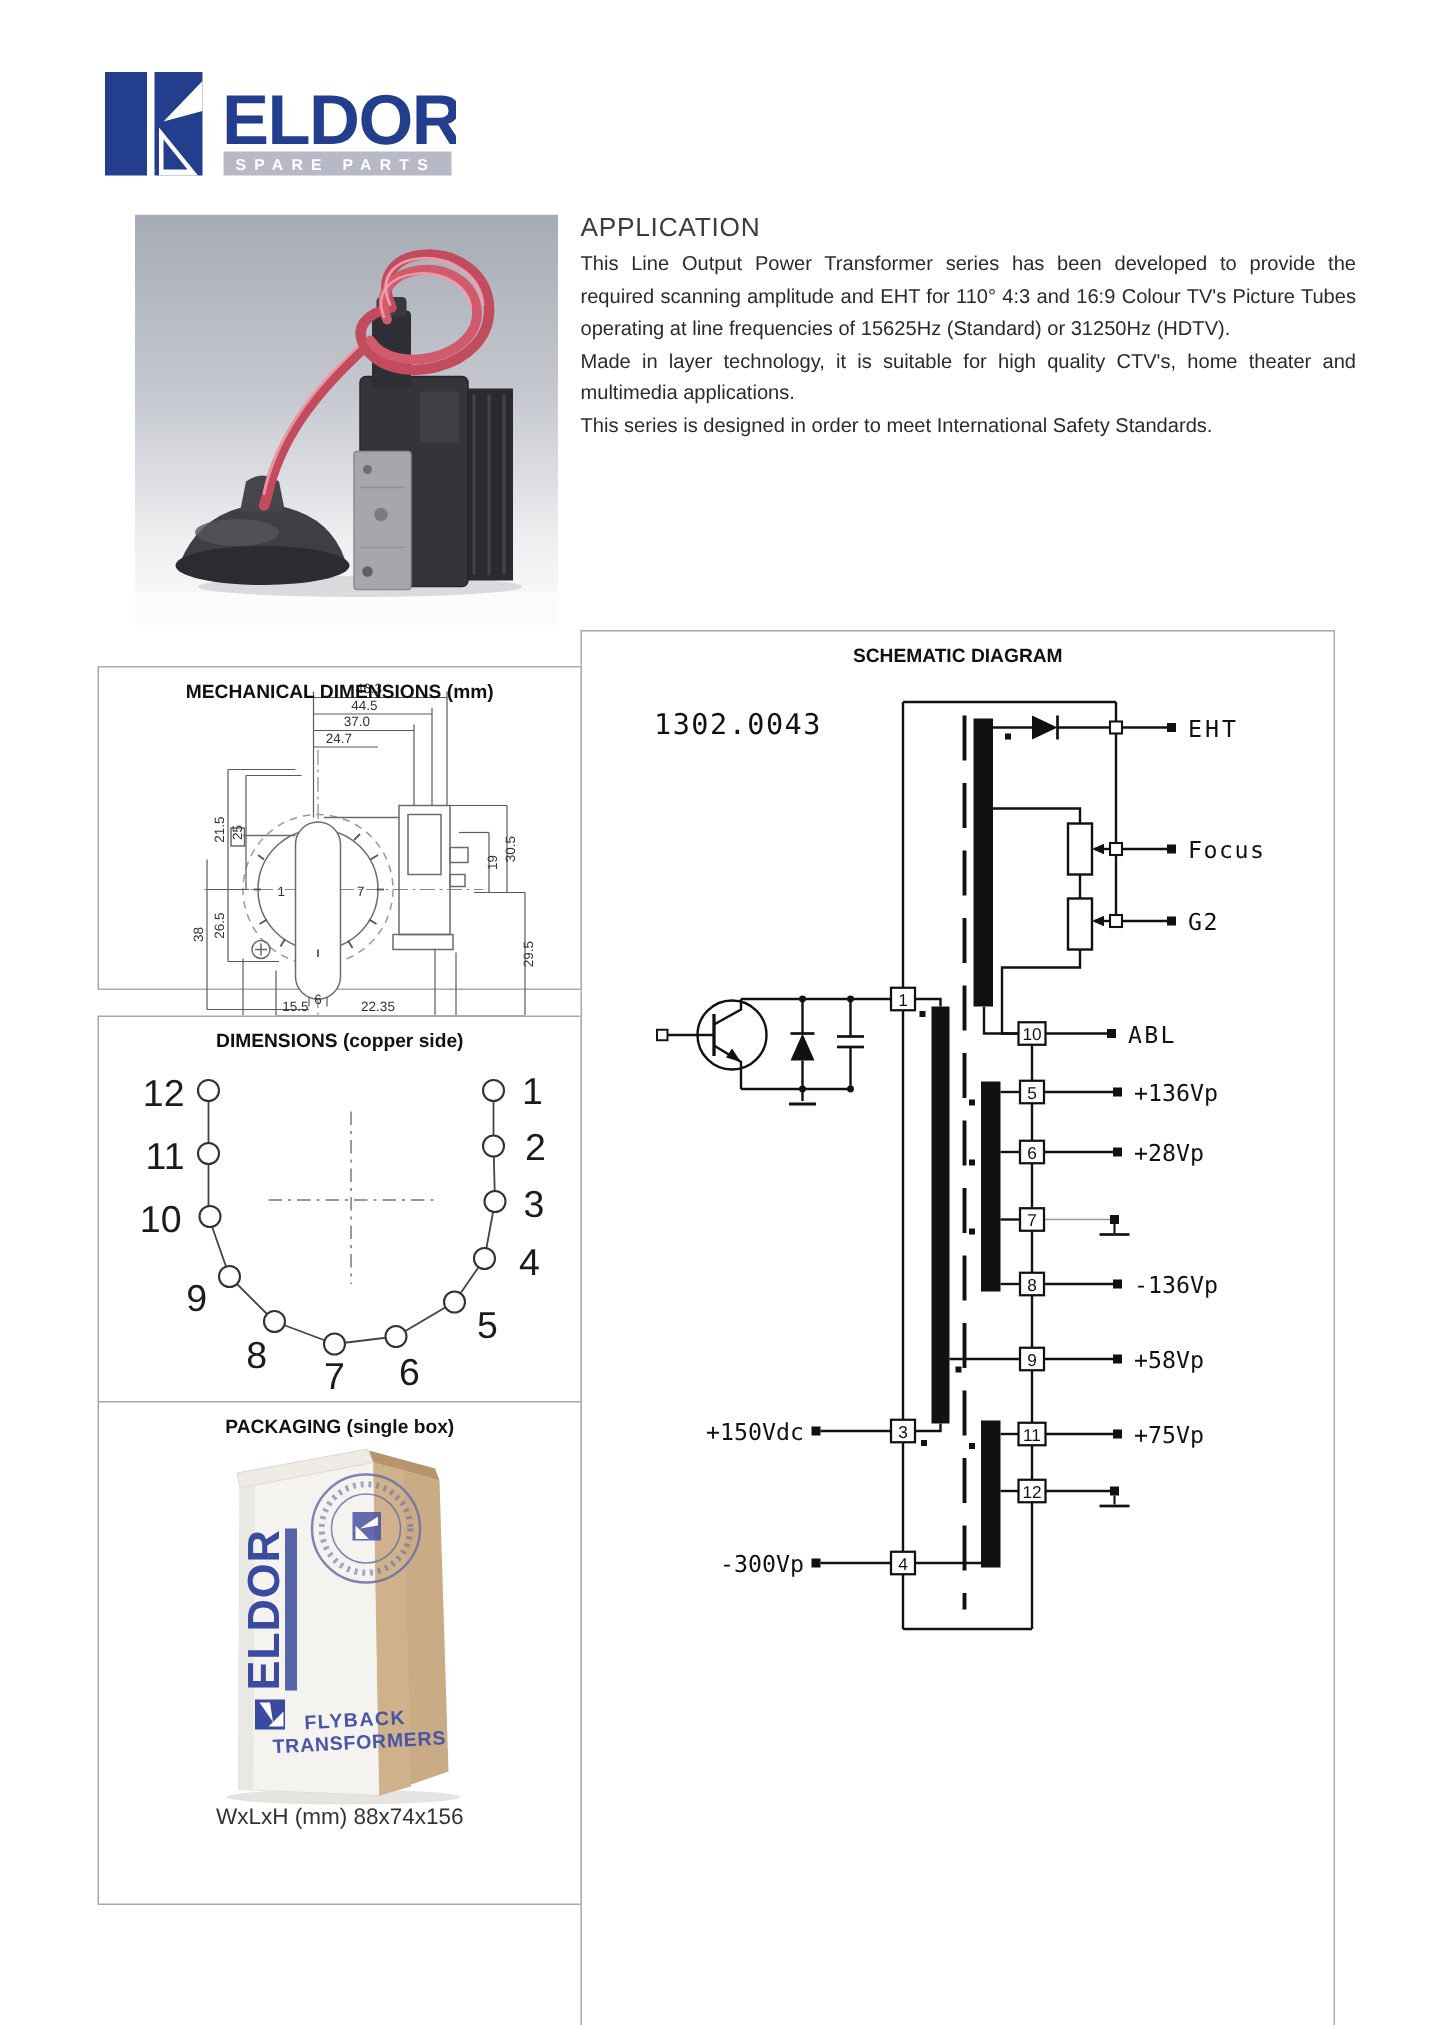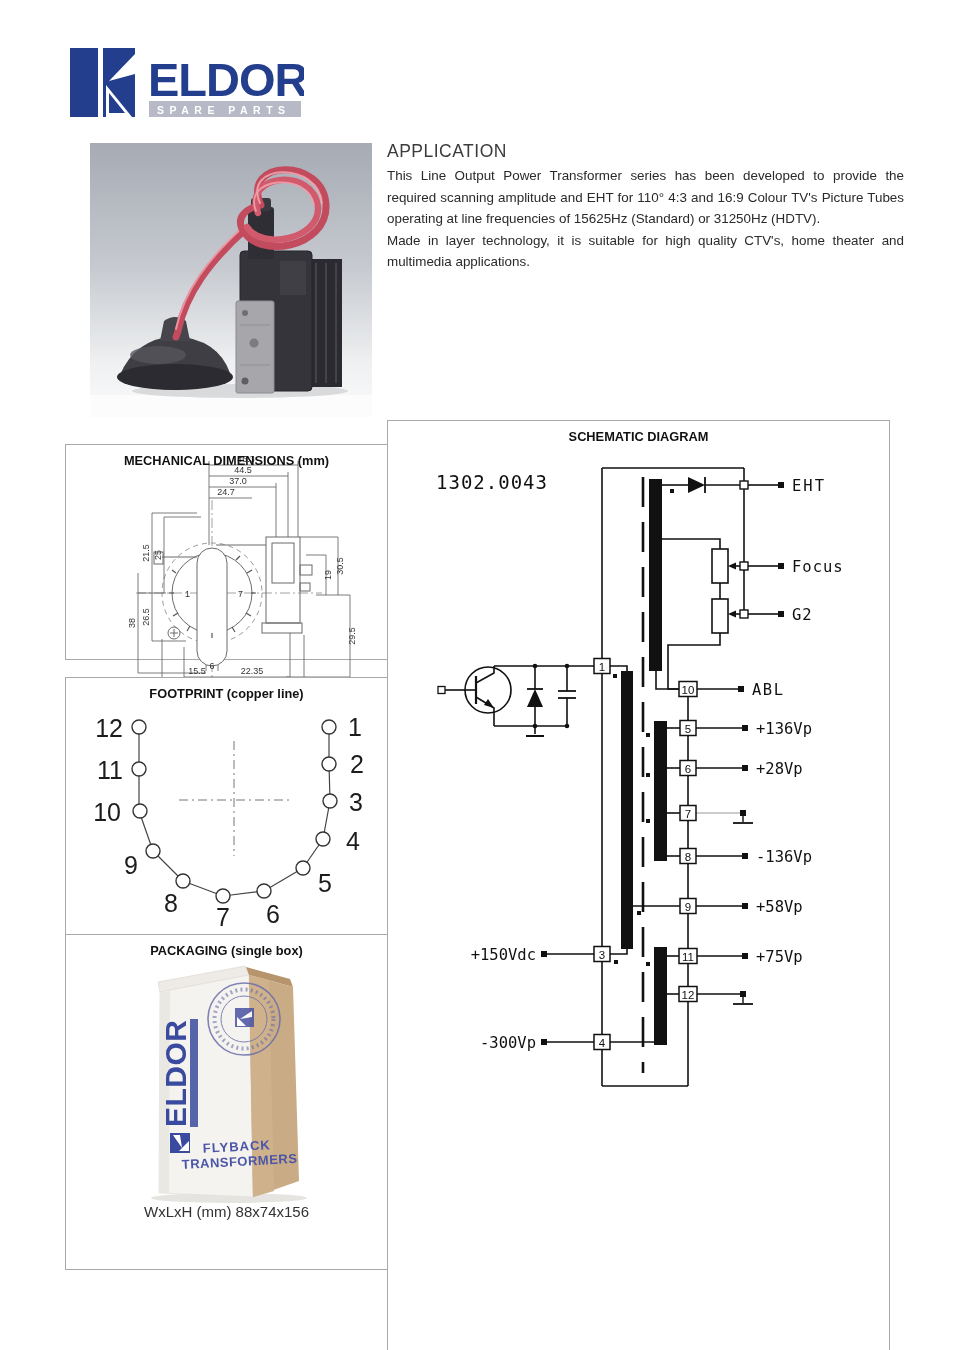--- a/index.html
+++ b/index.html
@@ -99,20 +99,21 @@
         <path d="M170,60 C152,20 228,18 232,60" stroke="#f0a3ad" stroke-width="2" fill="none" stroke-linecap="round" opacity="0.9"></path>
         <path d="M166,68 C152,34 218,28 224,62" stroke="#f0a3ad" stroke-width="1.8" fill="none" stroke-linecap="round" opacity="0.85"></path>
       </g>
     </svg>
   </div>
 
   <div class="app-heading">APPLICATION</div>
   <div class="app-body">
     <p>This Line Output Power Transformer series has been developed to provide the required scanning amplitude and EHT for 110° 4:3 and 16:9 Colour TV's Picture Tubes operating at line frequencies of 15625Hz (Standard) or 31250Hz (HDTV).</p>
     <p>Made in layer technology, it is suitable for high quality CTV's, home theater and multimedia applications.</p>
+    <p>This series is designed in order to meet International Safety Standards.</p>
   </div>
 
   <div class="panel panel-mech">
     <div class="panel-title">MECHANICAL DIMENSIONS (mm)</div>
     <svg width="321" height="256" viewBox="0 0 321 256">
       <g stroke="#8a8a8a" stroke-width="0.8" fill="none" stroke-dasharray="10 3 2 3">
         <line x1="70" y1="148" x2="256" y2="148"></line>
         <line x1="146" y1="55" x2="146" y2="240"></line>
       </g>
 
@@ -197,21 +198,21 @@
       <text x="289" y="191" class="dim" transform="rotate(-90 289 191)" text-anchor="middle">29.5</text>
       <text x="131" y="229" text-anchor="middle" class="dim">15.5</text>
       <text x="186" y="229" text-anchor="middle" class="dim">22.35</text>
       <text x="114" y="244" text-anchor="middle" class="dim">23</text>
       <text x="192" y="244" text-anchor="middle" class="dim">33</text>
       <text x="146" y="224" text-anchor="middle" class="dim">6</text>
     </svg>
   </div>
 
   <div class="panel panel-foot">
-    <div class="panel-title">FOOTPRINT (copper line)</div>
+    <div class="panel-title">DIMENSIONS (copper side)</div>
     <svg width="321" height="256" viewBox="0 0 321 256">
       <g stroke="#777" stroke-width="1" stroke-dasharray="9 4 2 4">
         <line x1="168" y1="63" x2="168" y2="178"></line>
         <line x1="113" y1="122" x2="223" y2="122"></line>
       </g>
       <path d="M73,49 L73,133 L87,173 L117,203 L157,218 L198,213 L237,190 L257,161 L264,123 L263,86 L263,49" fill="none" stroke="#444" stroke-width="1.2" stroke-linejoin="round"></path>
       <g fill="#ffffff" stroke="#333" stroke-width="1.4">
         <circle cx="263" cy="49" r="7"></circle>
           <circle cx="263" cy="86" r="7"></circle>
         <circle cx="264" cy="123" r="7"></circle>

